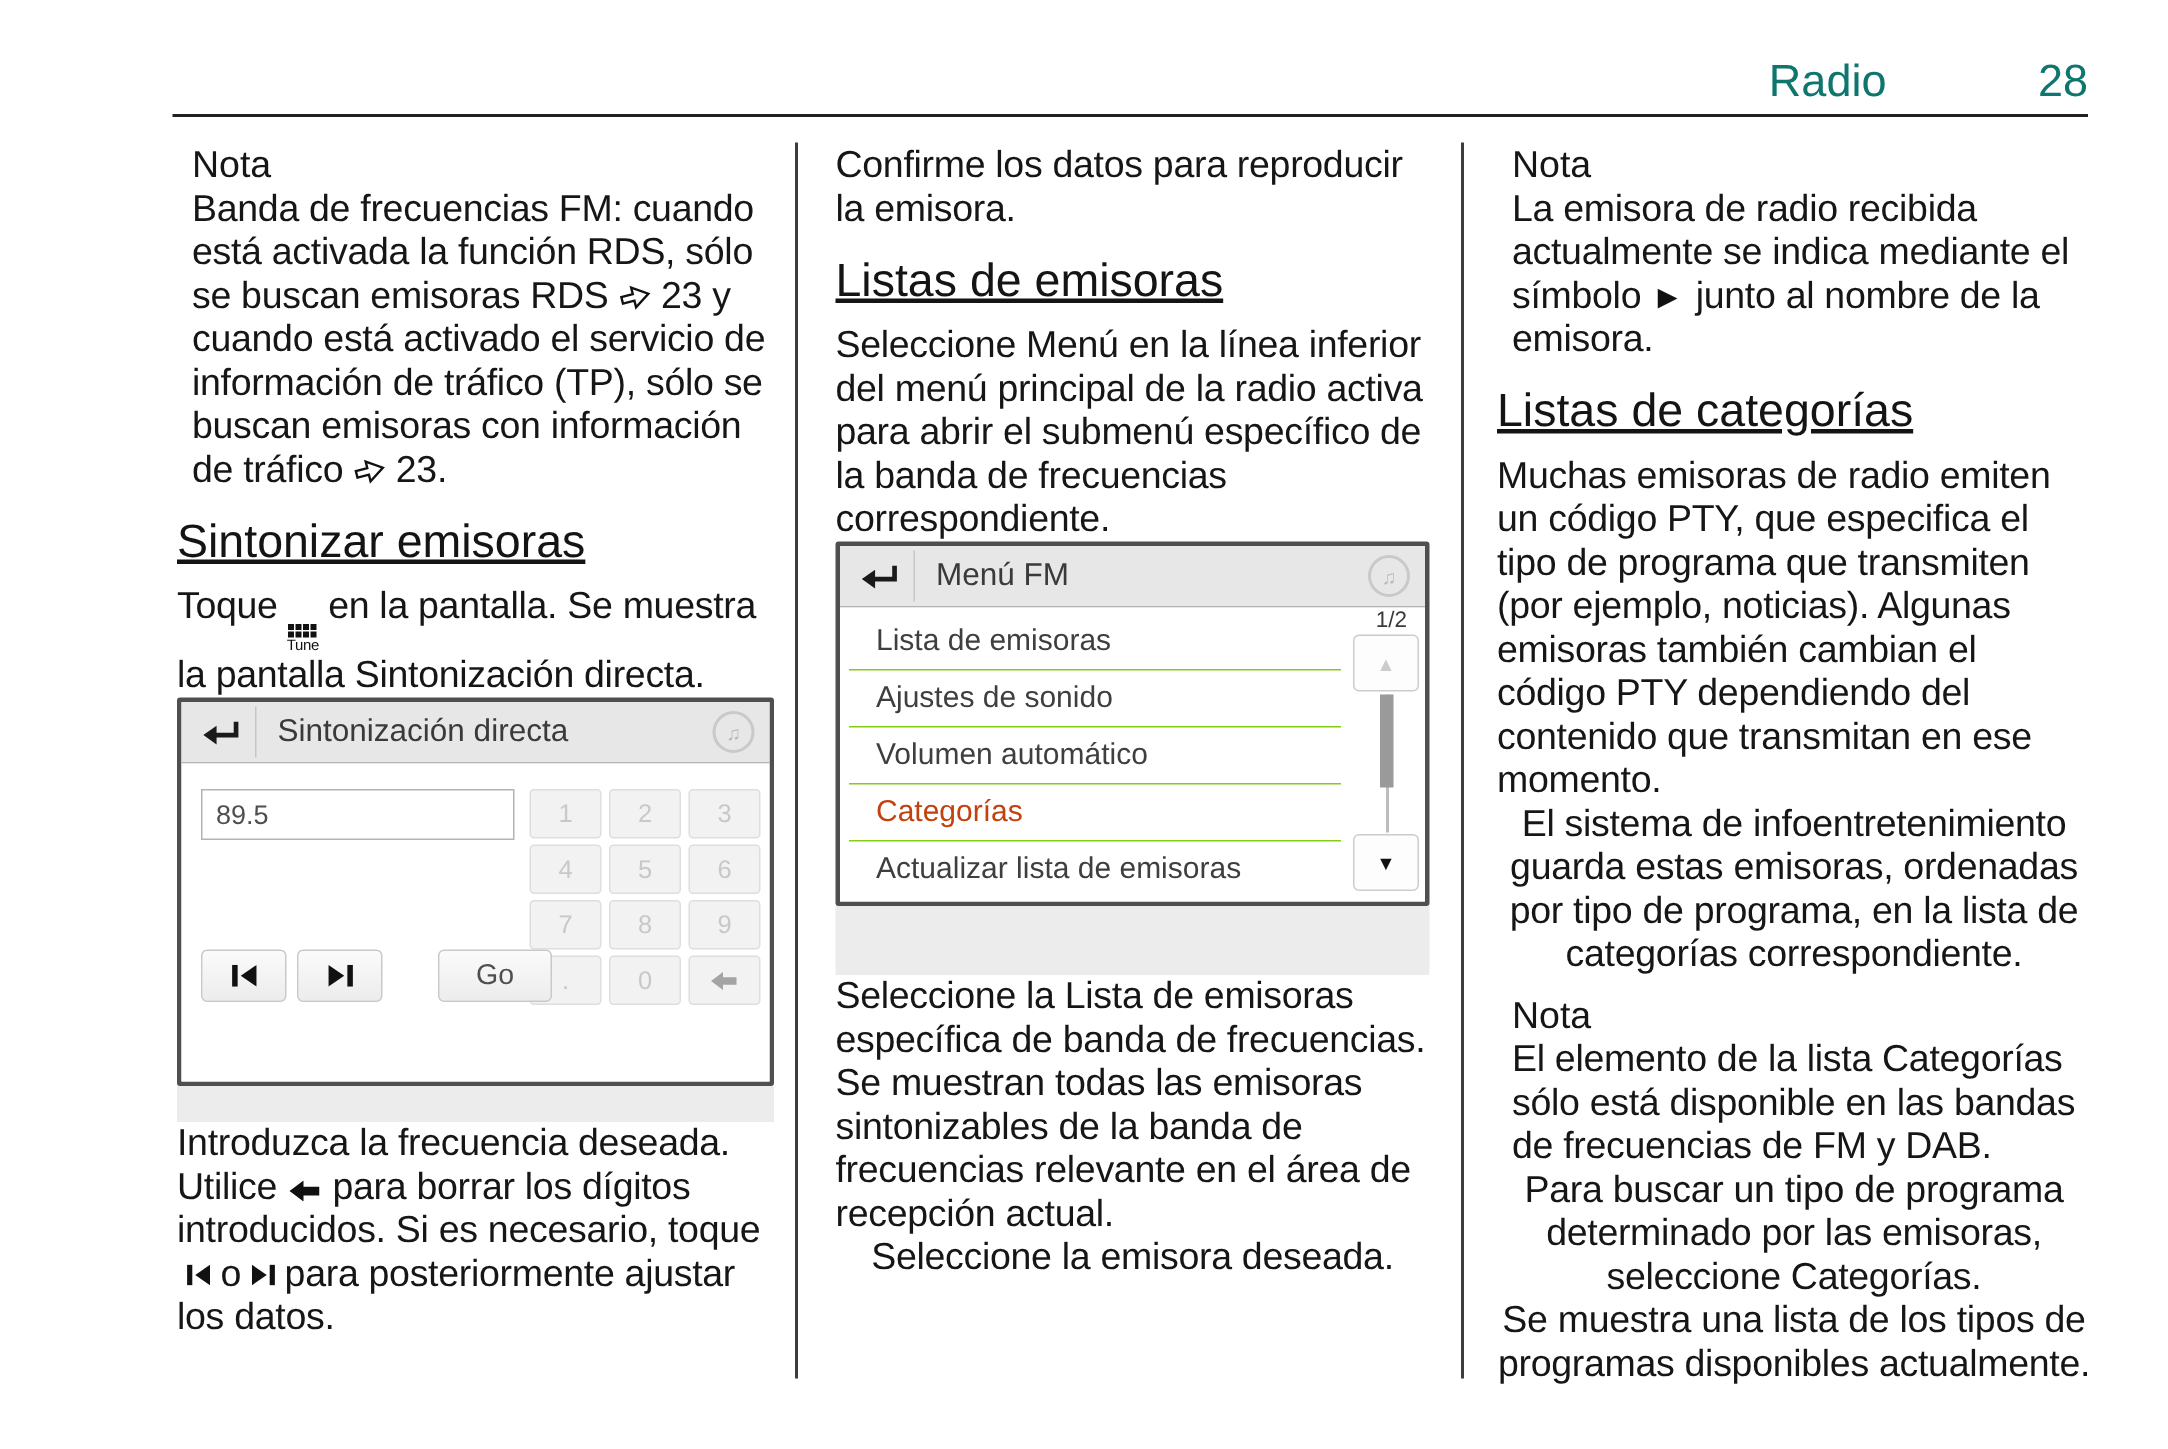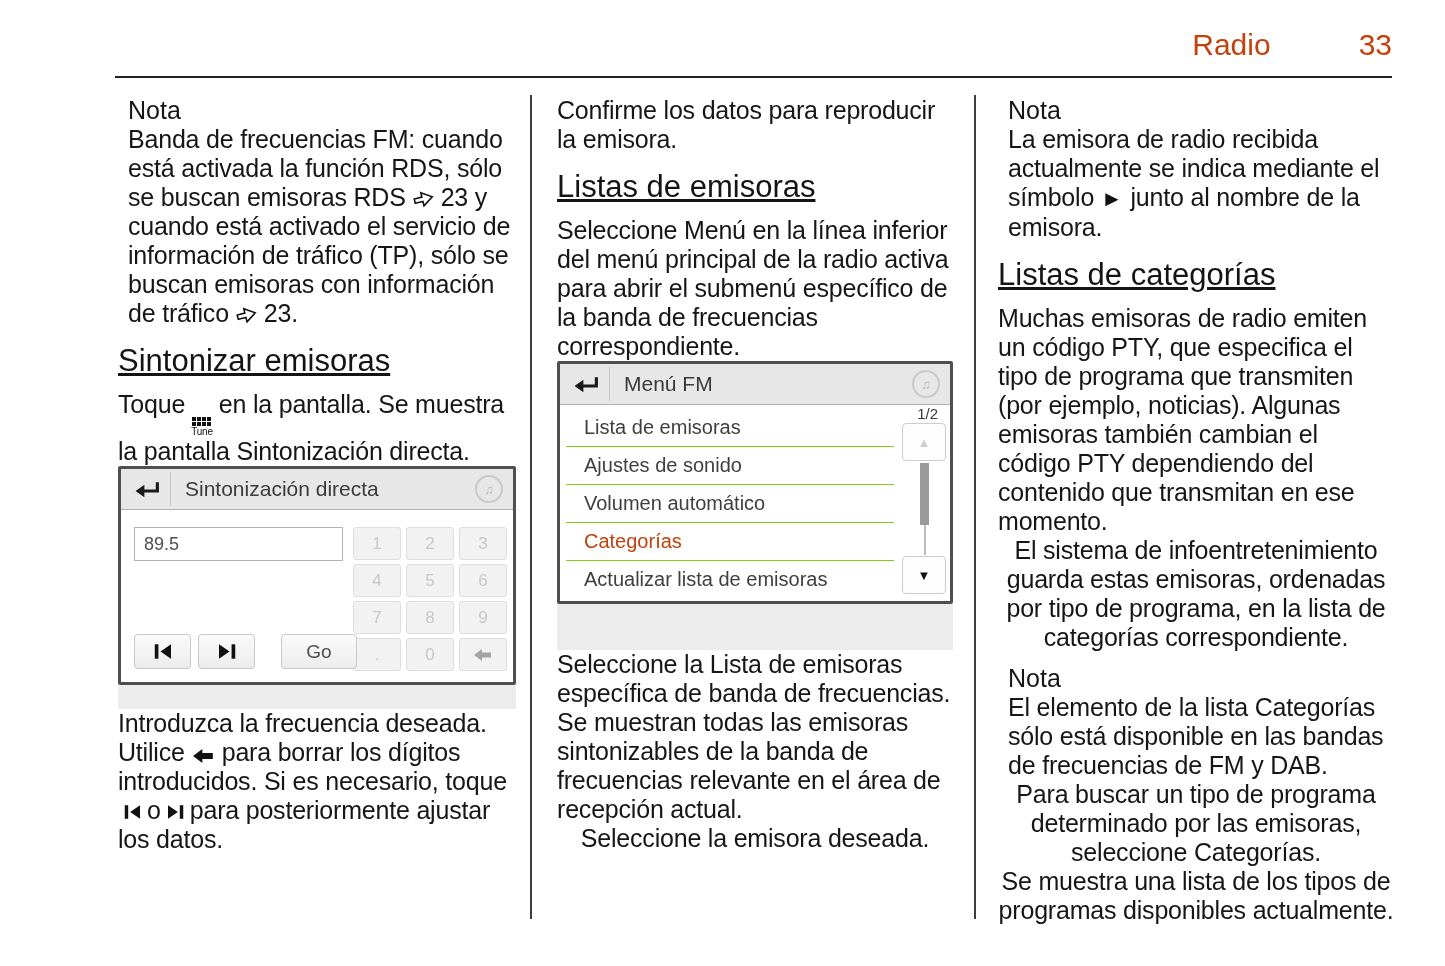--- a/index.html
+++ b/index.html
@@ -1,21 +1,21 @@
 <!DOCTYPE html>
 <html lang="es"><head>
 <meta charset="utf-8">
 <style>
   html,body{margin:0;padding:0;background:#fff;}
   .page{position:relative;width:1445px;height:966px;background:#ffffff;
         font-family:"Liberation Sans","DejaVu Sans",sans-serif;color:#161616;overflow:hidden;}
 
   
-  .pg-header{position:absolute;top:28px;left:115px;width:1277px;display:flex;justify-content:flex-end;
-             align-items:baseline;font-size:30px;color:#c2410c;}
+  .pg-header{position:absolute;top:38px;left:115px;width:1277px;display:flex;justify-content:flex-end;
+             align-items:baseline;font-size:30px;color:#0f766e;gap:13px;}
   .pg-header .sect{margin-right:88px;}
   .rule{position:absolute;top:76px;left:115px;width:1277px;height:2px;background:#222;}
 
   
   .divider{position:absolute;top:95px;height:824px;width:2px;background:#3d3d3d;}
   .d1{left:530px;} .d2{left:974px;}
   .col{position:absolute;top:96px;}
   .c1{left:118px;width:398px;} .c2{left:557px;width:396px;} .c3{left:998px;width:396px;}
 
   p.body{margin:0;font-size:25px;line-height:29px;letter-spacing:-0.2px;}
@@ -41,32 +41,32 @@
   .frame{border:3px solid #4f4f4f;background:#fff;border-radius:2px;}
   .photo-strip{background:#ececec;}
   .dev-header{height:40px;background:#e7e7e7;border-bottom:1px solid #b3b3b3;display:flex;align-items:center;}
   .dev-back{width:46px;height:34px;margin:3px 0 3px 4px;background:transparent;border:none;
             border-right:1px solid #c6c6c6;display:flex;align-items:center;justify-content:center;cursor:pointer;}
   .dev-title{margin-left:14px;font-size:21px;color:#3a3a3a;letter-spacing:0;}
   .dev-music{margin-left:auto;margin-right:10px;width:24px;height:24px;border:2px solid #c9c9c9;border-radius:50%;
              display:flex;align-items:center;justify-content:center;font-size:13px;color:#b9b9b9;}
 
   
-  .tune-screen{position:relative;height:172px;background:#fff;padding-left:20px;}
+  .tune-screen{position:relative;height:212px;background:#fff;padding-left:20px;}
   .freq-input{position:absolute;left:13px;top:17px;width:198px;height:32px;border:1px solid #b3b3b3;
               background:#fff;font-size:18px;color:#4f4f4f;display:flex;align-items:center;padding-left:9px;}
   .keypad{position:absolute;left:232px;top:17px;width:158px;display:grid;
           grid-template-columns:repeat(3,48px);column-gap:5px;row-gap:4px;}
   .kbtn{height:33px;background:#f2f2f2;border:1px solid #dedede;border-radius:3px;color:#c8c8c8;
         font-size:17px;display:flex;align-items:center;justify-content:center;cursor:pointer;}
   .transport{position:absolute;left:13px;top:124px;display:flex;}
   .tbtn{height:35px;background:linear-gradient(#fbfbfb,#ececec);border:1px solid #c9c9c9;border-radius:4px;
         display:flex;align-items:center;justify-content:center;cursor:pointer;}
   .tbtn.skipb{width:57px;margin-right:7px;}
-  .tbtn.go{width:76px;margin-left:19px;font-size:19px;color:#4f4f4f;}
+  .tbtn.go{width:76px;margin-left:30px;font-size:19px;color:#4f4f4f;}
 
   
   .fm-screen{position:relative;height:196px;background:#fff;}
   .menu-list{position:absolute;left:6px;top:4px;width:328px;}
   .menu-item{height:37px;line-height:36px;font-size:20px;color:#3f3f3f;padding-left:18px;
              border-bottom:1px solid #84cc16;cursor:pointer;}
   .menu-item.last{border-bottom:none;}
   .menu-item.disabled{color:#c2410c;}
   .page-ind{position:absolute;right:12px;top:0;font-size:15px;color:#3a3a3a;}
   .sc-btn{position:absolute;right:4px;width:44px;height:38px;background:#fdfdfd;border:1px solid #cccccc;
@@ -76,21 +76,21 @@
   .track{position:absolute;right:24px;top:58px;width:2px;height:92px;background:#bdbdbd;}
   .thumb{position:absolute;right:21px;top:58px;width:9px;height:62px;background:#9a9a9a;}
 </style>
 </head>
 <body>
 
 <div class="page">
 
   <div class="pg-header">
     <span class="sect">Radio</span>
-    <span>33</span>
+    <span>28</span>
   </div>
   <div class="rule"></div>
   <div class="divider d1"></div>
   <div class="divider d2"></div>
 
   <section class="col c1">
     <div class="note">
       <div class="note-title">Nota</div>
       <p class="body">
         <span>Banda de frecuencias FM: cuando está activada la función RDS, sólo se buscan emisoras RDS</span><svg class="inl" width="23" height="18" viewBox="0 0 20 16">

